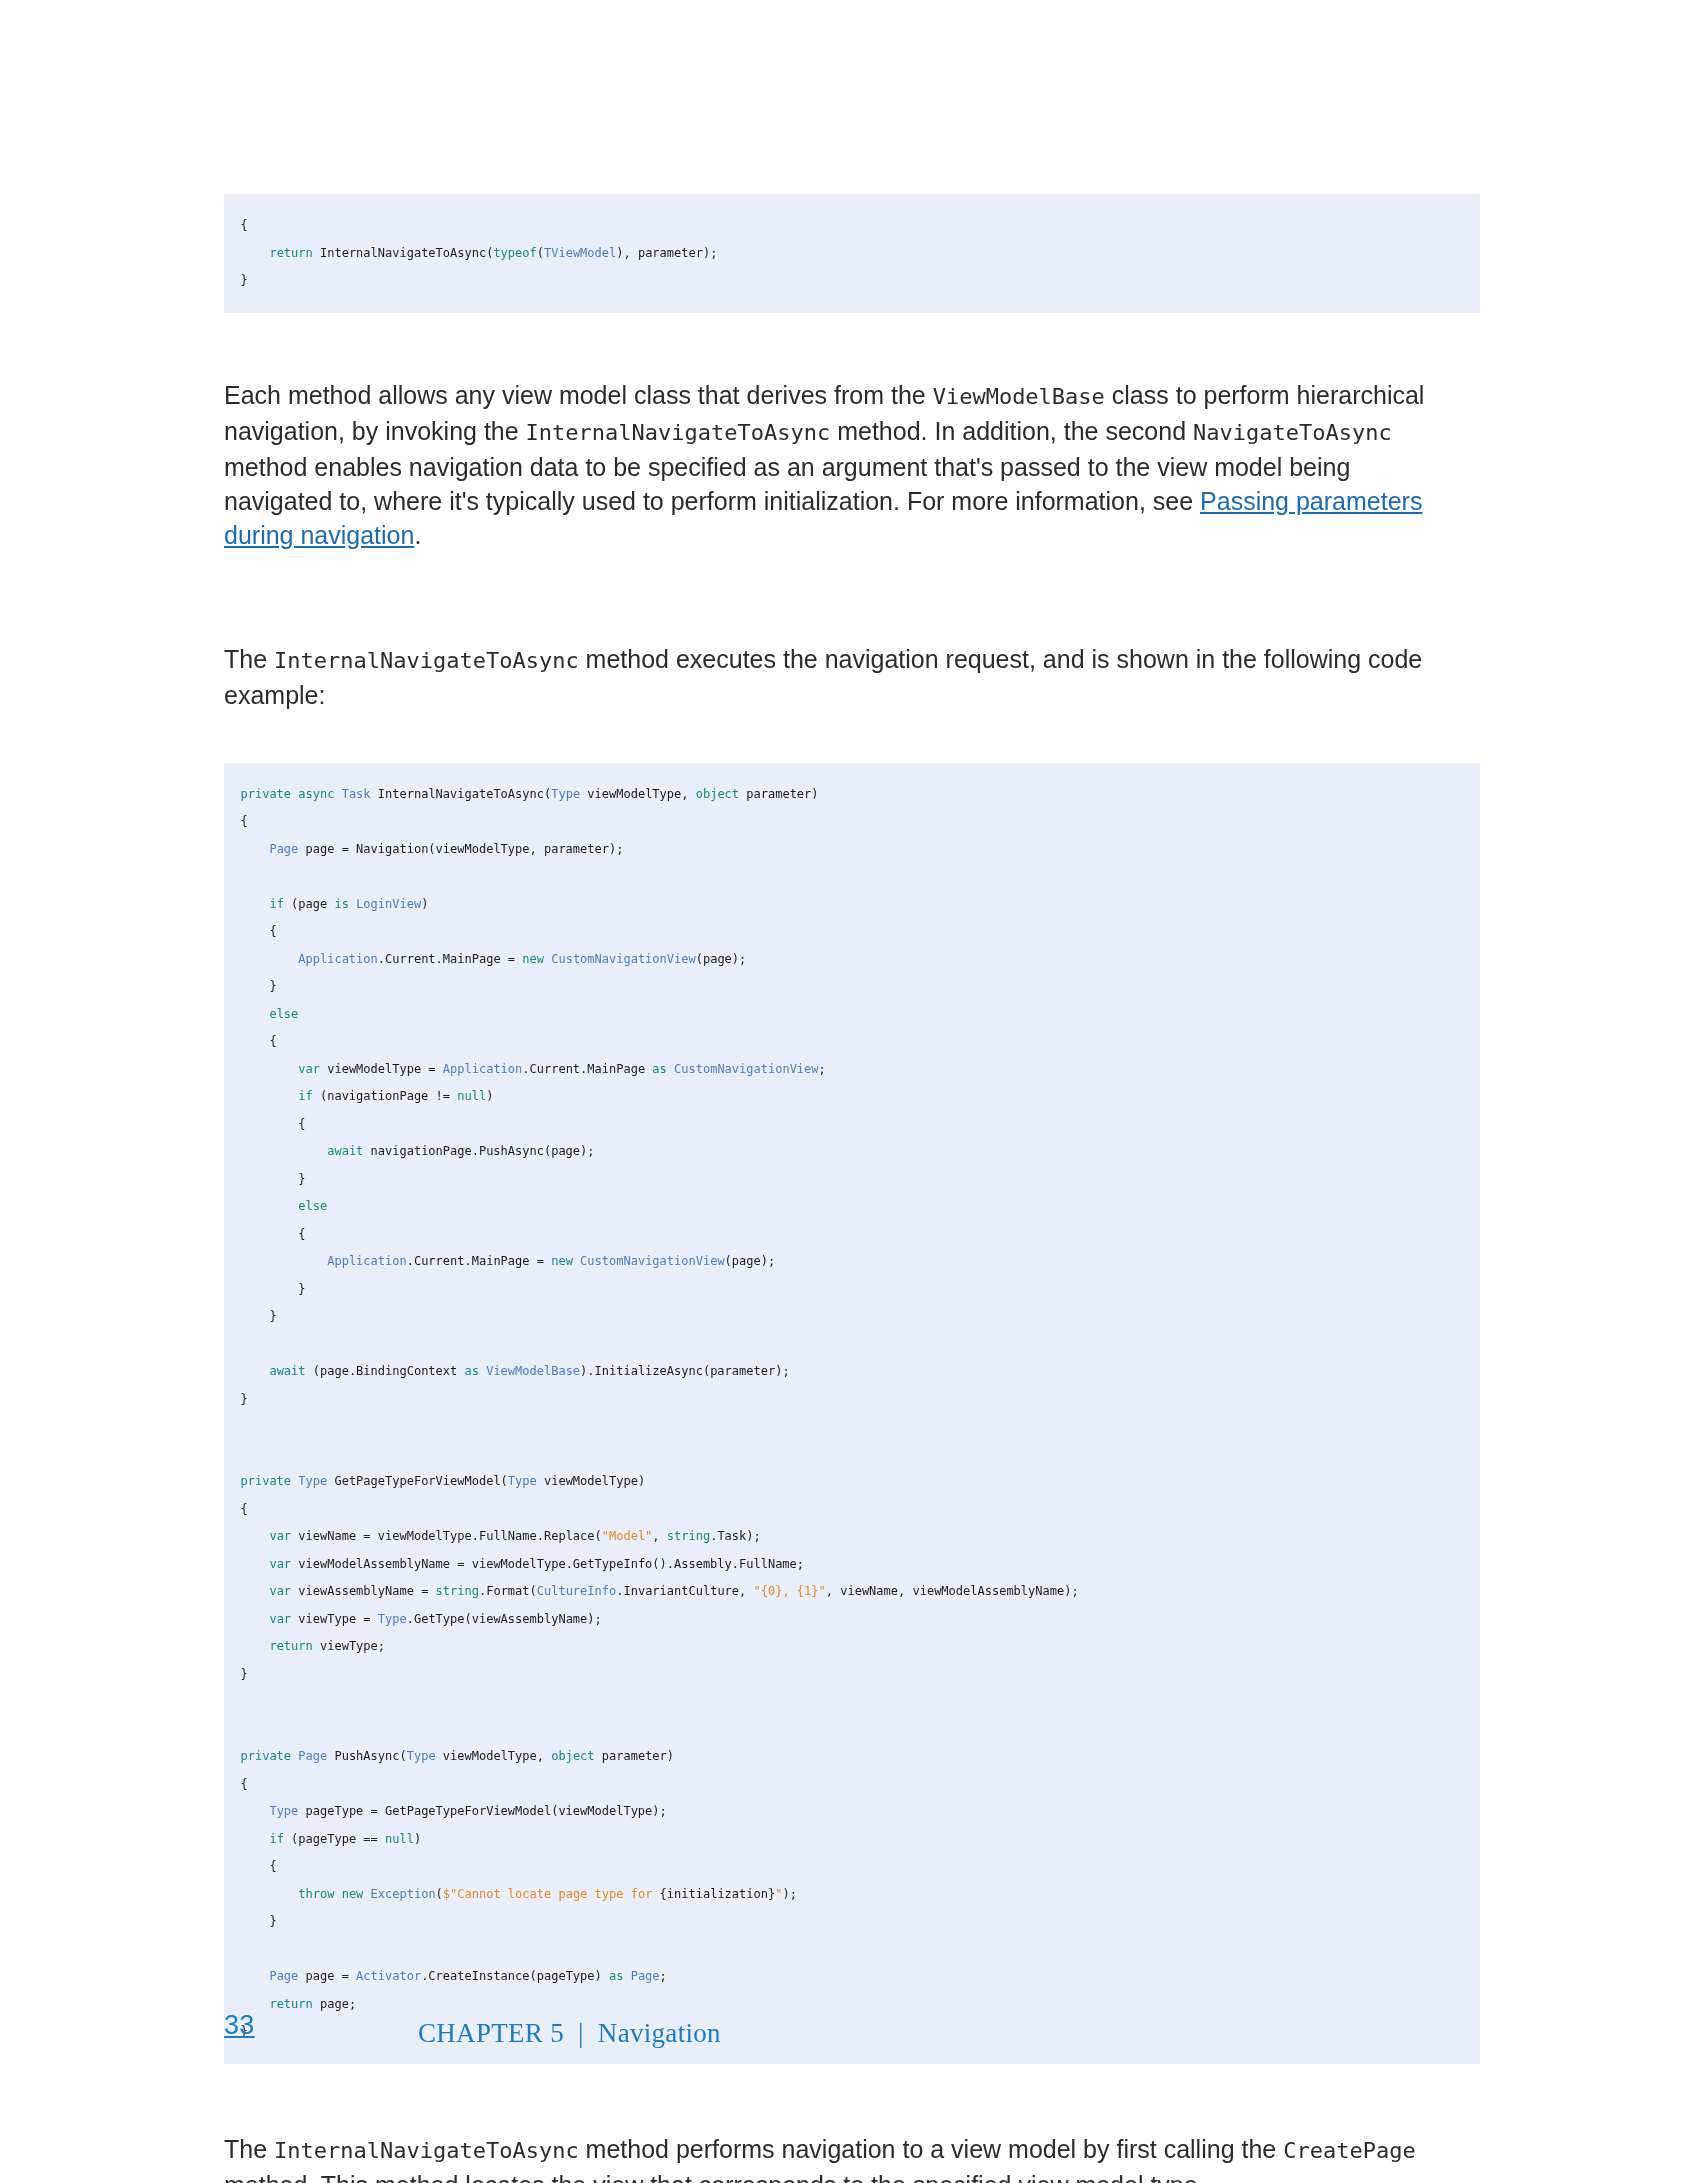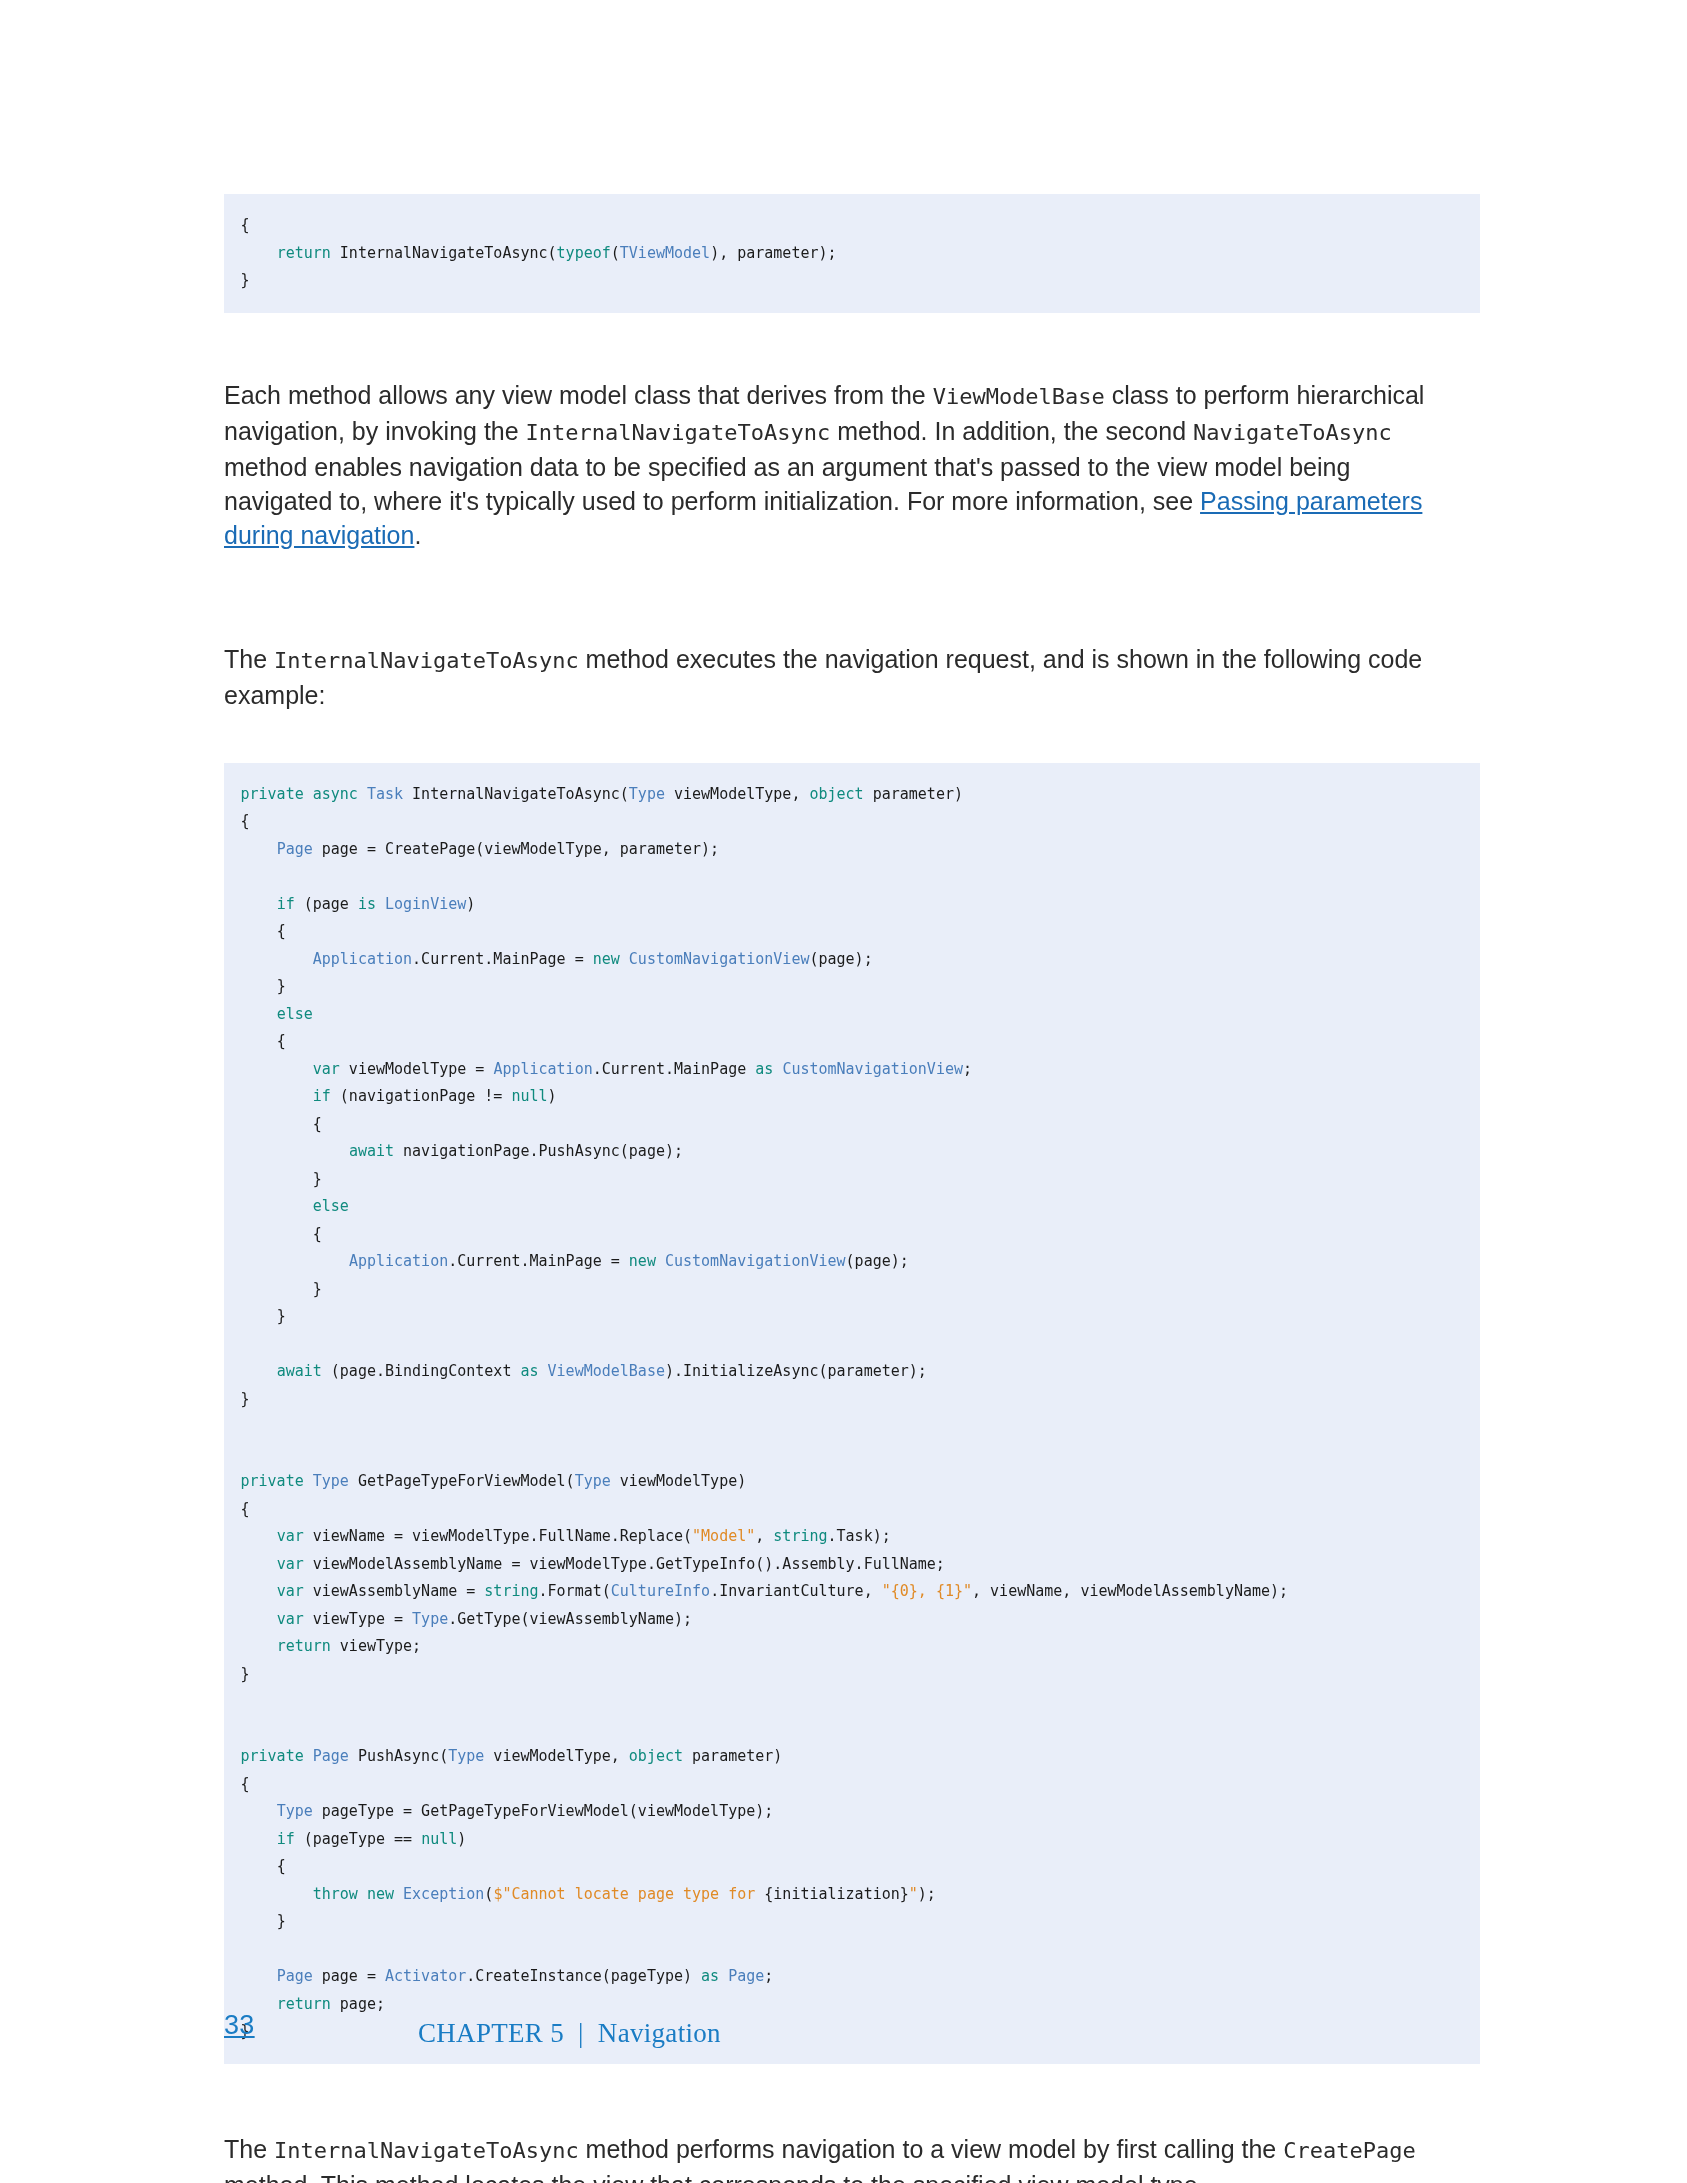--- a/index.html
+++ b/index.html
@@ -24,21 +24,21 @@
     position: absolute;
     left: 224px;
     top: 0;
     width: 1256px;
   }
 
   
   .codeblock {
     background: #e9eef9;
     font-family: "DejaVu Sans Mono", "Liberation Mono", monospace;
-    font-size: 15px;
+    font-size: 12px;
     line-height: 27.5px;
     color: #1b1b1b;
     white-space: pre-wrap;
     padding: 18px 0 18px 16.5px;
     box-sizing: border-box;
     width: 1256px;
     letter-spacing: 0px;
     overflow-wrap: break-word;
   }
   .codeblock.first {
@@ -118,21 +118,21 @@
     <p class="para"><span>Each method allows any view model class that derives from the </span><span class="mono">ViewModelBase</span><span> class to perform hierarchical navigation, by invoking the </span><span class="mono">InternalNavigateToAsync</span><span> method. In addition, the second </span><span class="mono">NavigateToAsync</span><span> method enables navigation data to be specified as an argument that's passed to the view model being navigated to, where it's typically used to perform initialization. For more information, see </span><a href="#">Passing parameters during navigation</a><span>.</span></p>
 
     <div class="gap-p1-p2"></div>
 
     <p class="para"><span>The </span><span class="mono">InternalNavigateToAsync</span><span> method executes the navigation request, and is shown in the following code example:</span></p>
 
     <div class="gap-before-code2"></div>
 
     <div class="codeblock main"><span><span class="kw">private</span><span class="pln"> </span><span class="kw">async</span><span class="pln"> </span><span class="typ">Task</span><span class="pln"> InternalNavigateToAsync(</span><span class="typ">Type</span><span class="pln"> viewModelType, </span><span class="kw">object</span><span class="pln"> parameter)</span></span>
 <span><span class="pln">{</span></span>
-<span><span class="pln">    </span><span class="typ">Page</span><span class="pln"> page = CreatePage(viewModelType, parameter);</span></span>
+<span><span class="pln">    </span><span class="typ">Page</span><span class="pln"> page = Navigation(viewModelType, parameter);</span></span>
 <span><span class="pln"></span></span>
 <span><span class="pln">    </span><span class="kw">if</span><span class="pln"> (page </span><span class="kw">is</span><span class="pln"> </span><span class="typ">LoginView</span><span class="pln">)</span></span>
 <span><span class="pln">    {</span></span>
 <span><span class="pln">        </span><span class="typ">Application</span><span class="pln">.Current.MainPage = </span><span class="kw">new</span><span class="pln"> </span><span class="typ">CustomNavigationView</span><span class="pln">(page);</span></span>
 <span><span class="pln">    }</span></span>
 <span><span class="pln">    </span><span class="kw">else</span></span>
 <span><span class="pln">    {</span></span>
 <span><span class="pln">        </span><span class="kw">var</span><span class="pln"> viewModelType = </span><span class="typ">Application</span><span class="pln">.Current.MainPage </span><span class="kw">as</span><span class="pln"> </span><span class="typ">CustomNavigationView</span><span class="pln">;</span></span>
 <span><span class="pln">        </span><span class="kw">if</span><span class="pln"> (navigationPage != </span><span class="kw">null</span><span class="pln">)</span></span>
 <span><span class="pln">        {</span></span>

